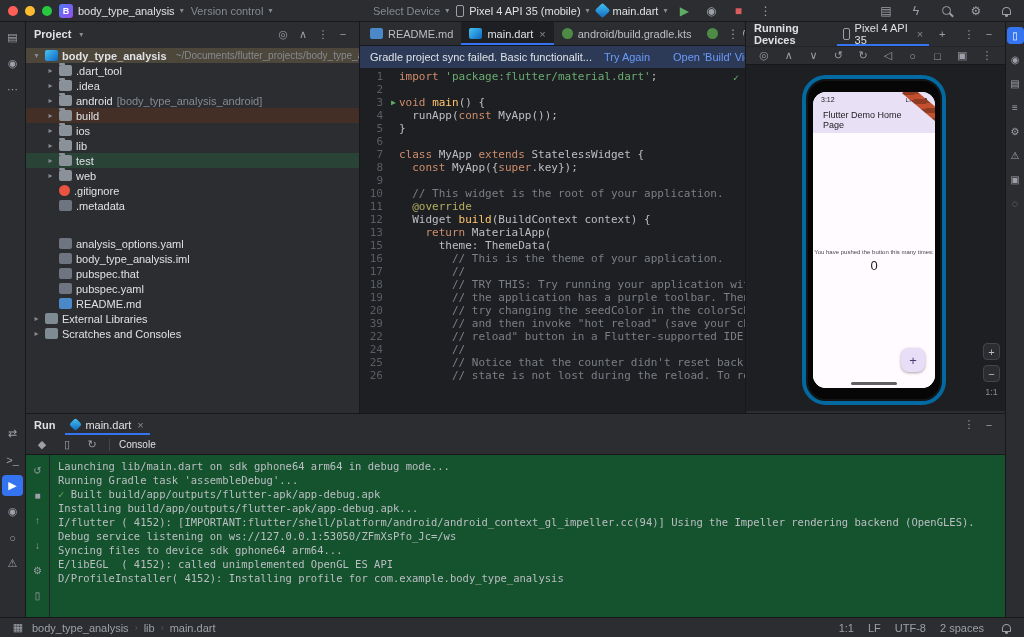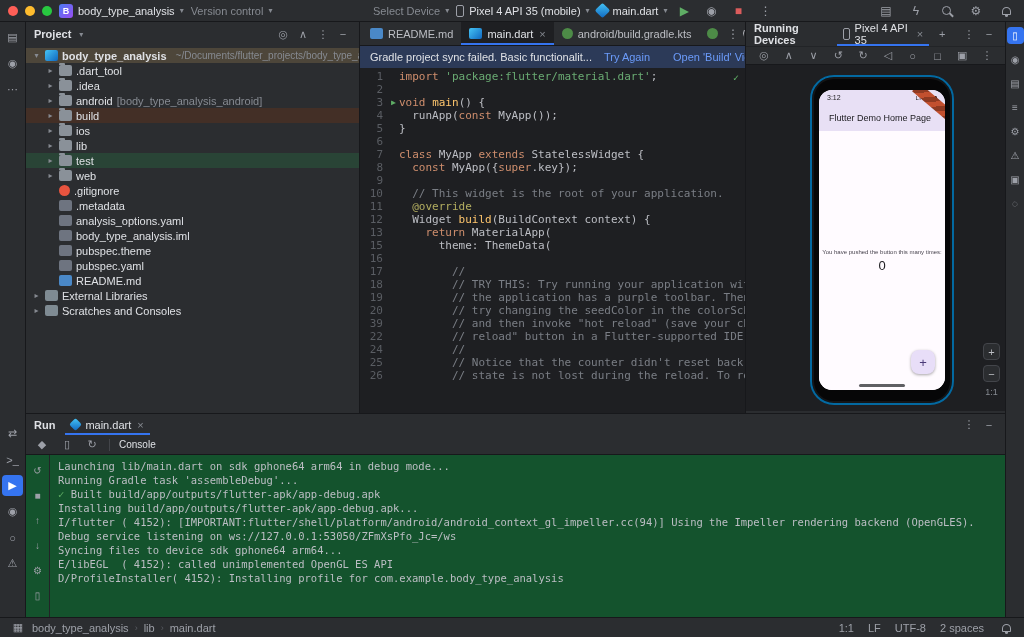--- a/index.html
+++ b/index.html
@@ -84,21 +84,21 @@
 #devices{position:absolute;left:745px;top:22px;width:260px;height:391px;background:#2b2d30;border-left:1px solid #17181b;overflow:hidden}
 #devices .panel-head{gap:6px}
 .dev-tab{display:flex;align-items:center;gap:5px;height:24px;padding:0 6px;box-shadow:inset 0 -2px 0 #3574f0;color:#dfe1e5}
 #device-toolbar{height:19px;display:flex;align-items:center;gap:9px;padding:0 10px;border-top:1px solid #222427;border-bottom:1px solid #17181b;color:#9da0a8;font-size:9px}
 #device-stage{position:relative;height:346px;background:#1e1f22}
 .zoomctl{position:absolute;right:5px;bottom:14px;display:flex;flex-direction:column;gap:5px;align-items:center}
 .zoom-btn{width:17px;height:17px;border-radius:4px;background:#2b2d30;border:1px solid #43454a;color:#bcbec4;display:flex;align-items:center;justify-content:center;font-size:11px}
 .zoom-label{font-size:9px;color:#868a91}
 
 
-.phone{position:absolute;left:64px;top:10px;width:144px;height:330px;background:#060607;border-radius:24px;border:2px solid #0369a1;box-shadow:inset 0 0 0 2px #141517}
+.phone{position:absolute;left:56px;top:10px;width:144px;height:330px;background:#060607;border-radius:24px;border:4px solid #0369a1;box-shadow:inset 0 0 0 2px #141517}
 .screen{position:absolute;left:7px;right:7px;top:13px;bottom:13px;background:#fffbff;border-radius:13px;overflow:hidden}
 .p-status{height:15px;display:flex;align-items:center;justify-content:space-between;padding:0 8px;font-size:7px;color:#1c1b1f}
 .p-batt{display:inline-block;width:8px;height:4px;border:1px solid #1c1b1f;border-radius:1px;margin-left:3px}
 .p-appbar{height:26px;display:flex;align-items:center;padding:0 10px;font-size:9px;color:#1c1b1f}
 .p-body{position:relative;height:calc(100% - 41px);background:#fffbff;display:flex;flex-direction:column;align-items:center;justify-content:center;gap:3px}
 .p-msg{font-size:6px;color:#49454f;white-space:nowrap}
 .p-count{font-size:13px;color:#1c1b1f}
 .p-fab{position:absolute;right:10px;bottom:16px;width:24px;height:24px;border-radius:8px;display:flex;align-items:center;justify-content:center;font-size:13px;box-shadow:0 1px 3px rgba(0,0,0,.35)}
 .p-gesture{position:absolute;bottom:3px;left:50%;transform:translateX(-50%);width:46px;height:3px;border-radius:2px;background:#5f5f63}
 .p-ribbon{position:absolute;top:7px;right:-13px;width:48px;height:11px;transform:rotate(40deg);background:repeating-linear-gradient(135deg,#c2502f 0 5px,#8f3a22 5px 10px)}
@@ -320,34 +320,34 @@
       <div class="tree-row" style="padding-left: 20px;">
         <span class="chev"></span>
         <span class="ti ti-git"></span>
         <span class="tlabel">.gitignore</span>
       </div>
       <div class="tree-row" style="padding-left: 20px;">
         <span class="chev"></span>
         <span class="ti ti-file"></span>
         <span class="tlabel">.metadata</span>
       </div>
-      <div class="tree-row" style="padding-left: 20px;">
+      <div class="tree-row" style="padding-left: 20px; margin-top: 23px;">
         <span class="chev"></span>
         <span class="ti ti-yaml"></span>
         <span class="tlabel">analysis_options.yaml</span>
       </div>
       <div class="tree-row" style="padding-left: 20px;">
         <span class="chev"></span>
         <span class="ti ti-iml"></span>
         <span class="tlabel">body_type_analysis.iml</span>
       </div>
       <div class="tree-row" style="padding-left: 20px;">
         <span class="chev"></span>
         <span class="ti ti-lock"></span>
-        <span class="tlabel">pubspec.theme</span>
+        <span class="tlabel">pubspec.that</span>
       </div>
       <div class="tree-row" style="padding-left: 20px;">
         <span class="chev"></span>
         <span class="ti ti-yaml"></span>
         <span class="tlabel">pubspec.yaml</span>
       </div>
       <div class="tree-row" style="padding-left: 20px;">
         <span class="chev"></span>
         <span class="ti ti-md"></span>
         <span class="tlabel">README.md</span>
@@ -463,20 +463,21 @@
         <span class="lc"><span class="p">    </span><span class="k">return </span><span class="p">MaterialApp(</span></span>
       </div>
       <div class="code-line">
         <span class="ln">15</span>
         <span class="gmark"></span>
         <span class="lc"><span class="p">      theme: ThemeData(</span></span>
       </div>
       <div class="code-line">
         <span class="ln">16</span>
         <span class="gmark"></span>
+        <span class="lc"><span class="c">        // This is the theme of your application.</span></span>
       </div>
       <div class="code-line">
         <span class="ln">17</span>
         <span class="gmark"></span>
         <span class="lc"><span class="c">        //</span></span>
       </div>
       <div class="code-line">
         <span class="ln">18</span>
         <span class="gmark"></span>
         <span class="lc"><span class="c">        // TRY THIS: Try running your application with "flutter run". You'll see</span></span>

